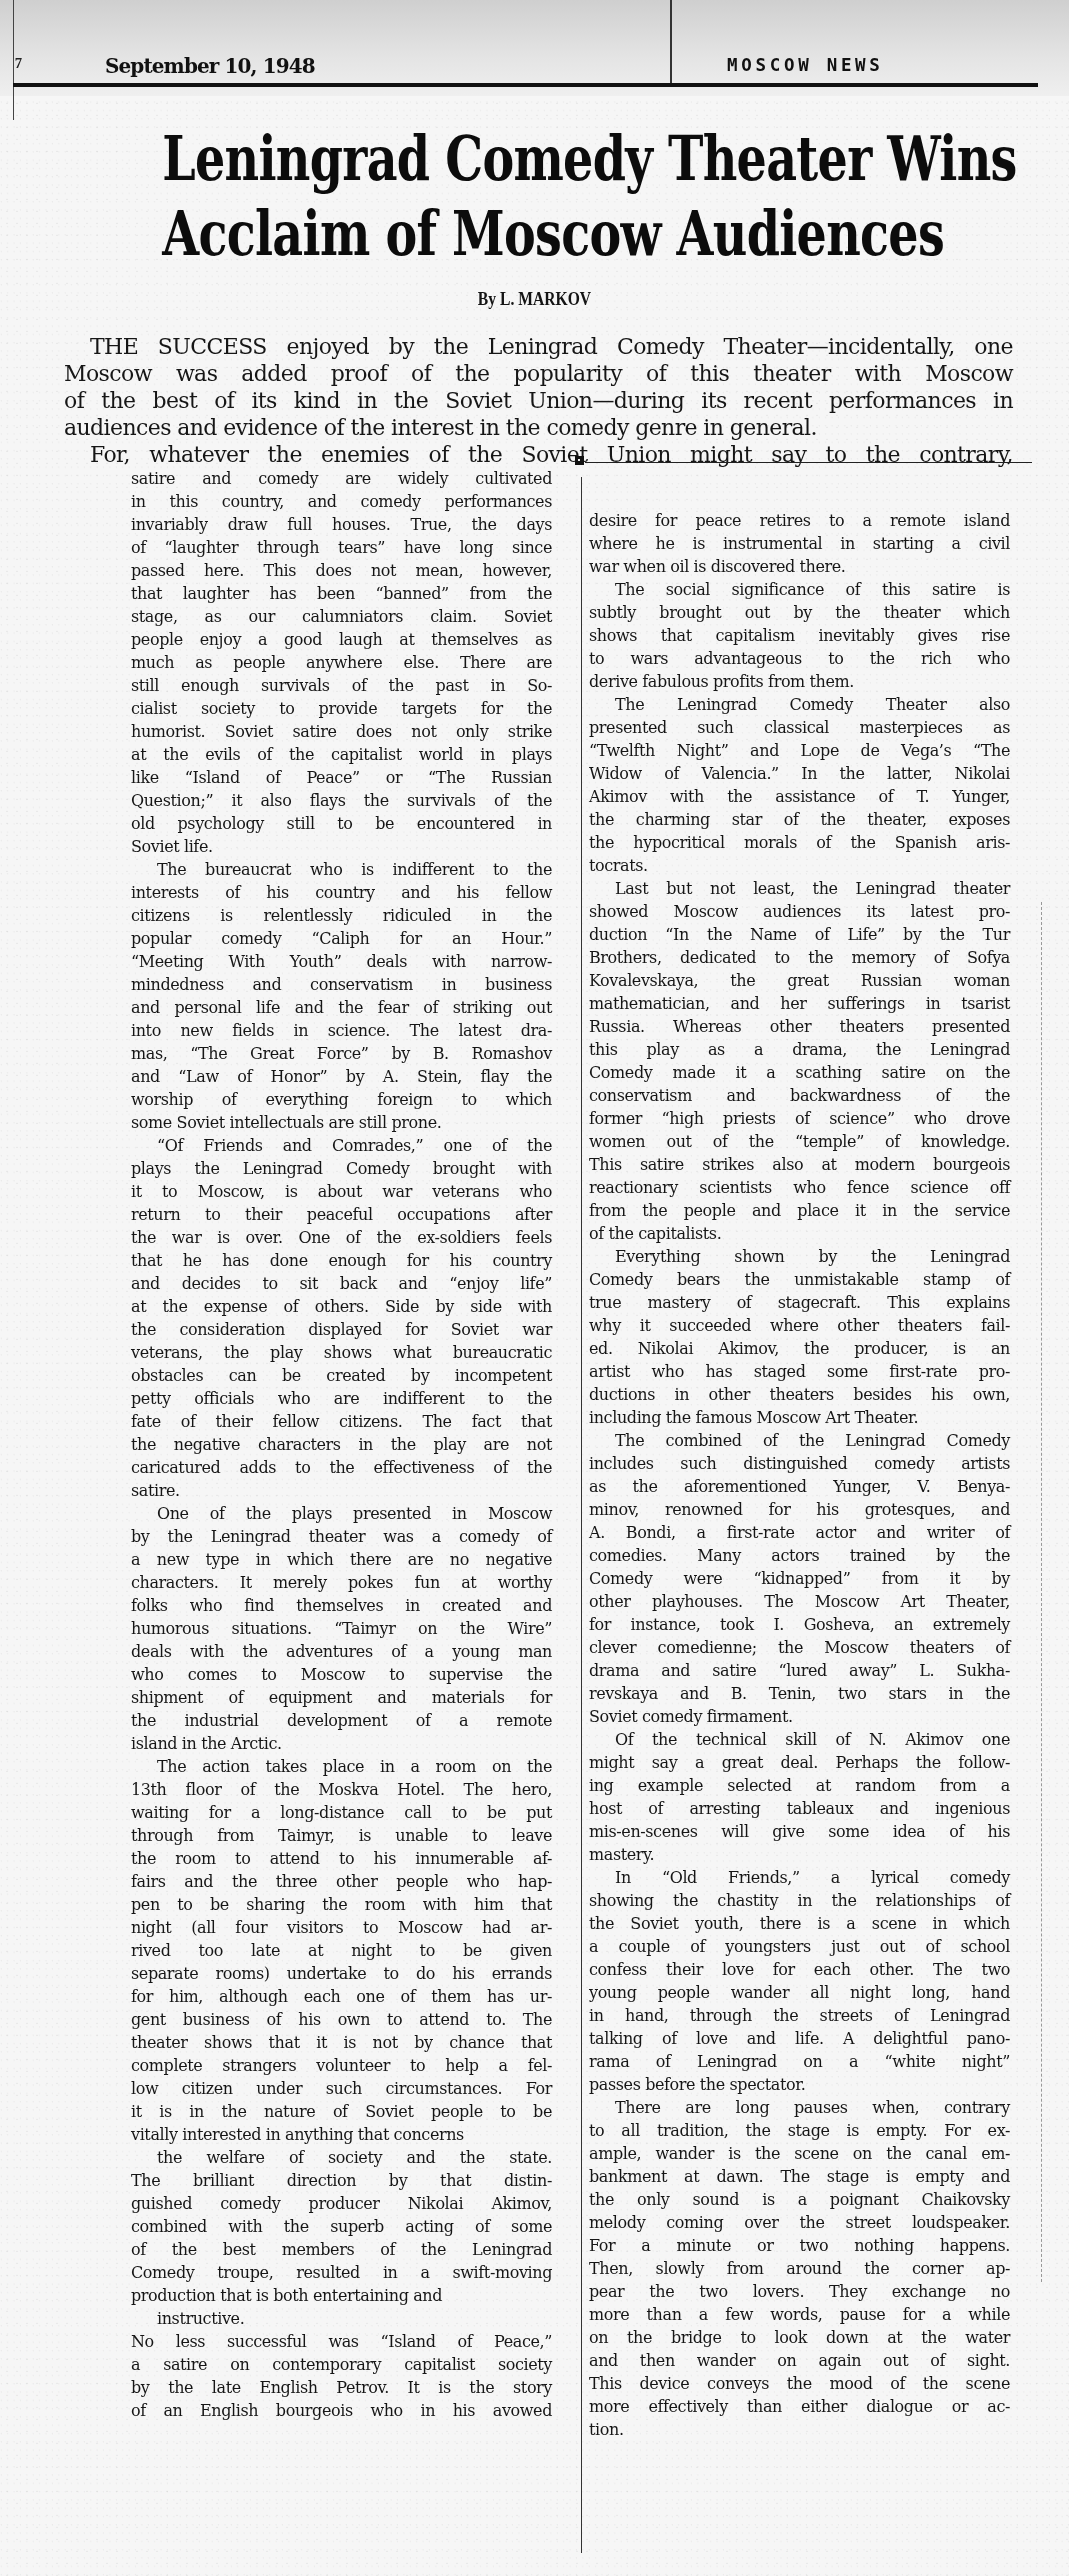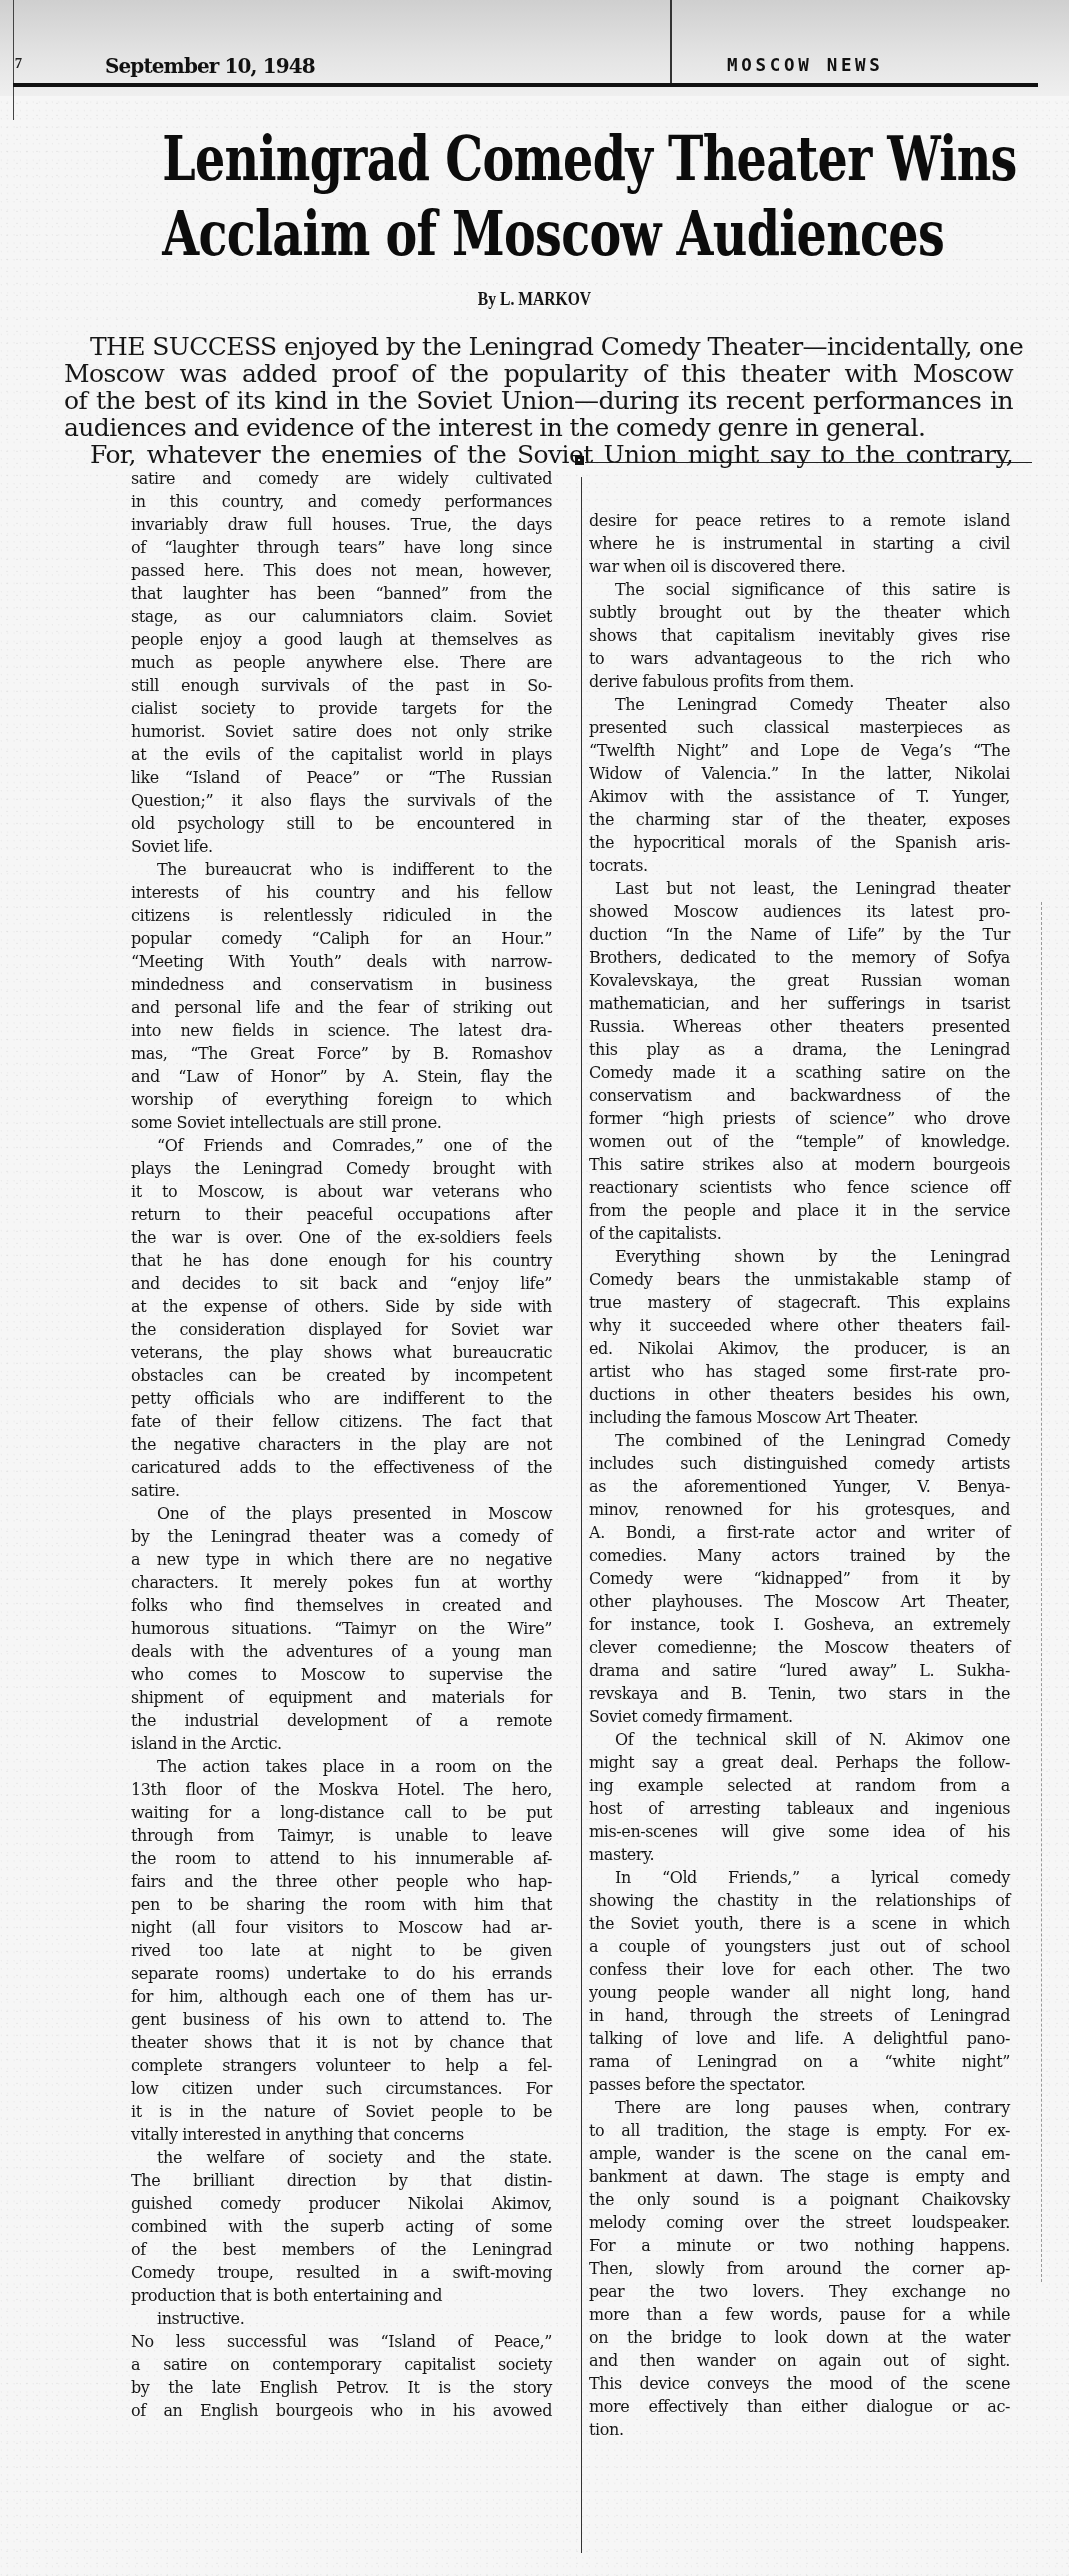--- a/index.html
+++ b/index.html
@@ -54,21 +54,21 @@
     font-family: "DejaVu Serif", serif; font-size: 16px;
     letter-spacing: -0.4px; color: #161616;
   }
   .line {
     display: block; white-space: nowrap; height: 23px; line-height: 23px;
     text-align: justify; text-align-last: justify;
   }
   .line.last { text-align-last: left; }
   .line.indent { padding-left: 26px; }
   .intro { position: absolute; left: 64px; top: 333px; width: 949px; }
-  .intro .line { height: 27px; line-height: 27px; font-size: 25px; letter-spacing: -0.6px; }
+  .intro .line { height: 27px; line-height: 27px; font-size: 22px; letter-spacing: -0.6px; }
   .col-left  { position: absolute; left: 131px; top: 467px; width: 421px; }
   .col-right { position: absolute; left: 589px; top: 484px; width: 421px; margin-top: 25px; }
   .col-divider { position: absolute; left: 581px; top: 477px; width: 1.4px; height: 2076px; background: #333; }
   .col-right-rule { position: absolute; left: 585px; top: 462px; width: 447px; height: 1.4px; background: #222; }
   .marker {
     position: absolute; left: 575px; top: 456px; width: 9.2px; height: 9.2px;
     background: #111; box-sizing: border-box; border: 1.8px solid #111;
   }
   .marker::after { content: ""; position: absolute; left: 1.8px; top: 1.8px; width: 1.8px; height: 1.8px; background: #eee; }
   .right-edge { position: absolute; left: 1041px; top: 902px; width: 0.9px; height: 1380px; border-left: 0.9px dashed #999; }

